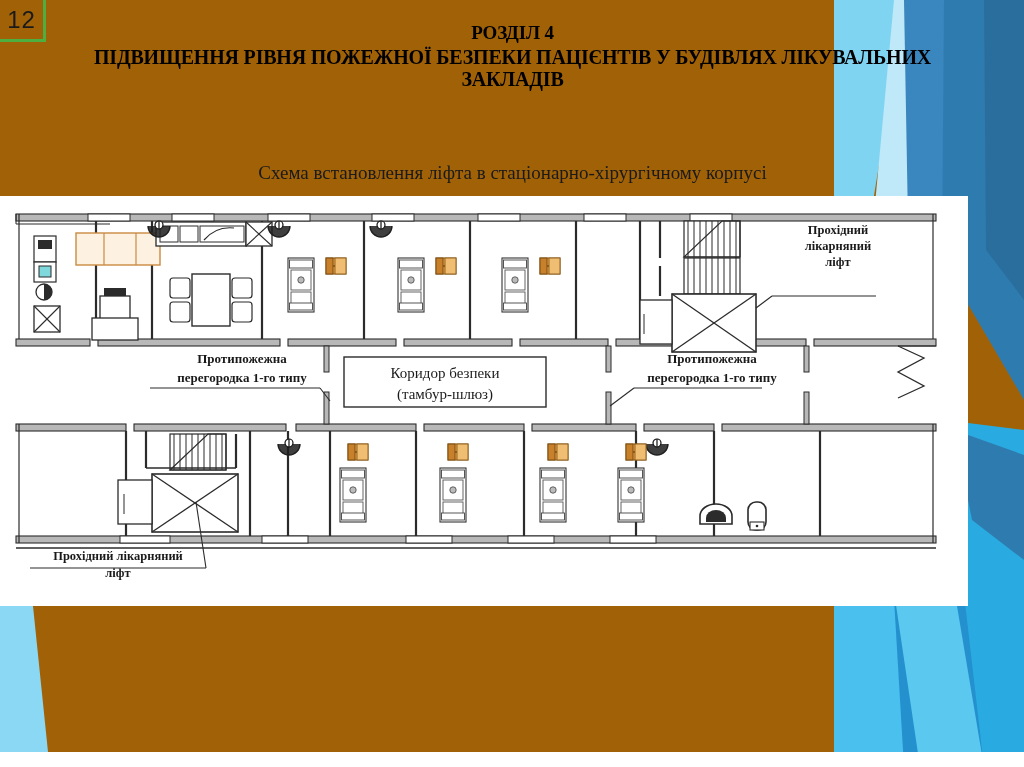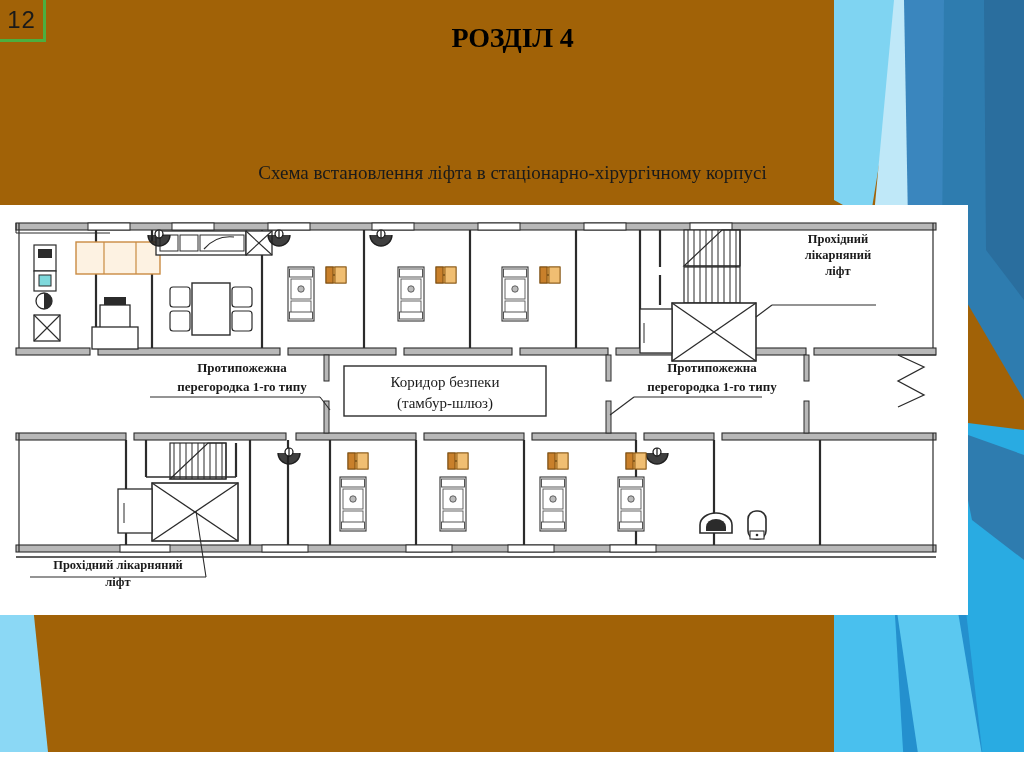--- a/index.html
+++ b/index.html
@@ -41,33 +41,33 @@
     position:absolute;left:60px;top:22px;width:905px;
     text-align:center;
   }
   .title-line{
     font-family:"Liberation Serif", serif;
     font-weight:bold;
     color:#000000;
     line-height:1.14;
     letter-spacing:-0.2px;
   }
-  #title-main{font-size:28px;margin-bottom:2px;}
+  #title-main{font-size:19px;margin-bottom:2px;}
   #title-sub{font-size:20px;}
   #subtitle{
     position:absolute;left:60px;top:162px;width:905px;
     text-align:center;
     font-family:Liberation Serif, serif;
     font-size:19px;
     color:#1a1a1a;
   }
 
   
   #plan-panel{
-    position:absolute;left:0px;top:205px;
+    position:absolute;left:0px;top:196px;
     width:968px;height:410px;
     background:#ffffff;
     box-shadow:0 0 0 0 rgba(0,0,0,0);
   }
   #plan-svg{display:block;}
 </style>
 </head>
 <body>
 
 <div id="slide">
@@ -93,20 +93,21 @@
   <svg class="deco" id="deco-left-bottom" viewBox="0 0 60 220" preserveAspectRatio="none" xmlns="http://www.w3.org/2000/svg">
     <polygon points="0,0 26,6 48,220 0,220" fill="#8BD8F5"></polygon>
   </svg>
 
   <div id="slide-number">
     <span>12</span>
   </div>
 
   <div id="title-block">
     <div class="title-line" id="title-main">РОЗДІЛ 4</div>
+    <div class="title-line" id="title-sub">ПІДВИЩЕННЯ РІВНЯ ПОЖЕЖНОЇ БЕЗПЕКИ ПАЦІЄНТІВ У БУДІВЛЯХ ЛІКУВАЛЬНИХ ЗАКЛАДІВ</div>
   </div>
 
   <div id="subtitle">Схема встановлення ліфта в стаціонарно-хірургічному корпусі</div>
 
   <div id="plan-panel">
     <svg id="plan-svg" width="968" height="410" viewBox="0 0 968 410" xmlns="http://www.w3.org/2000/svg">
 
       <defs>
 
         <g id="bed">

